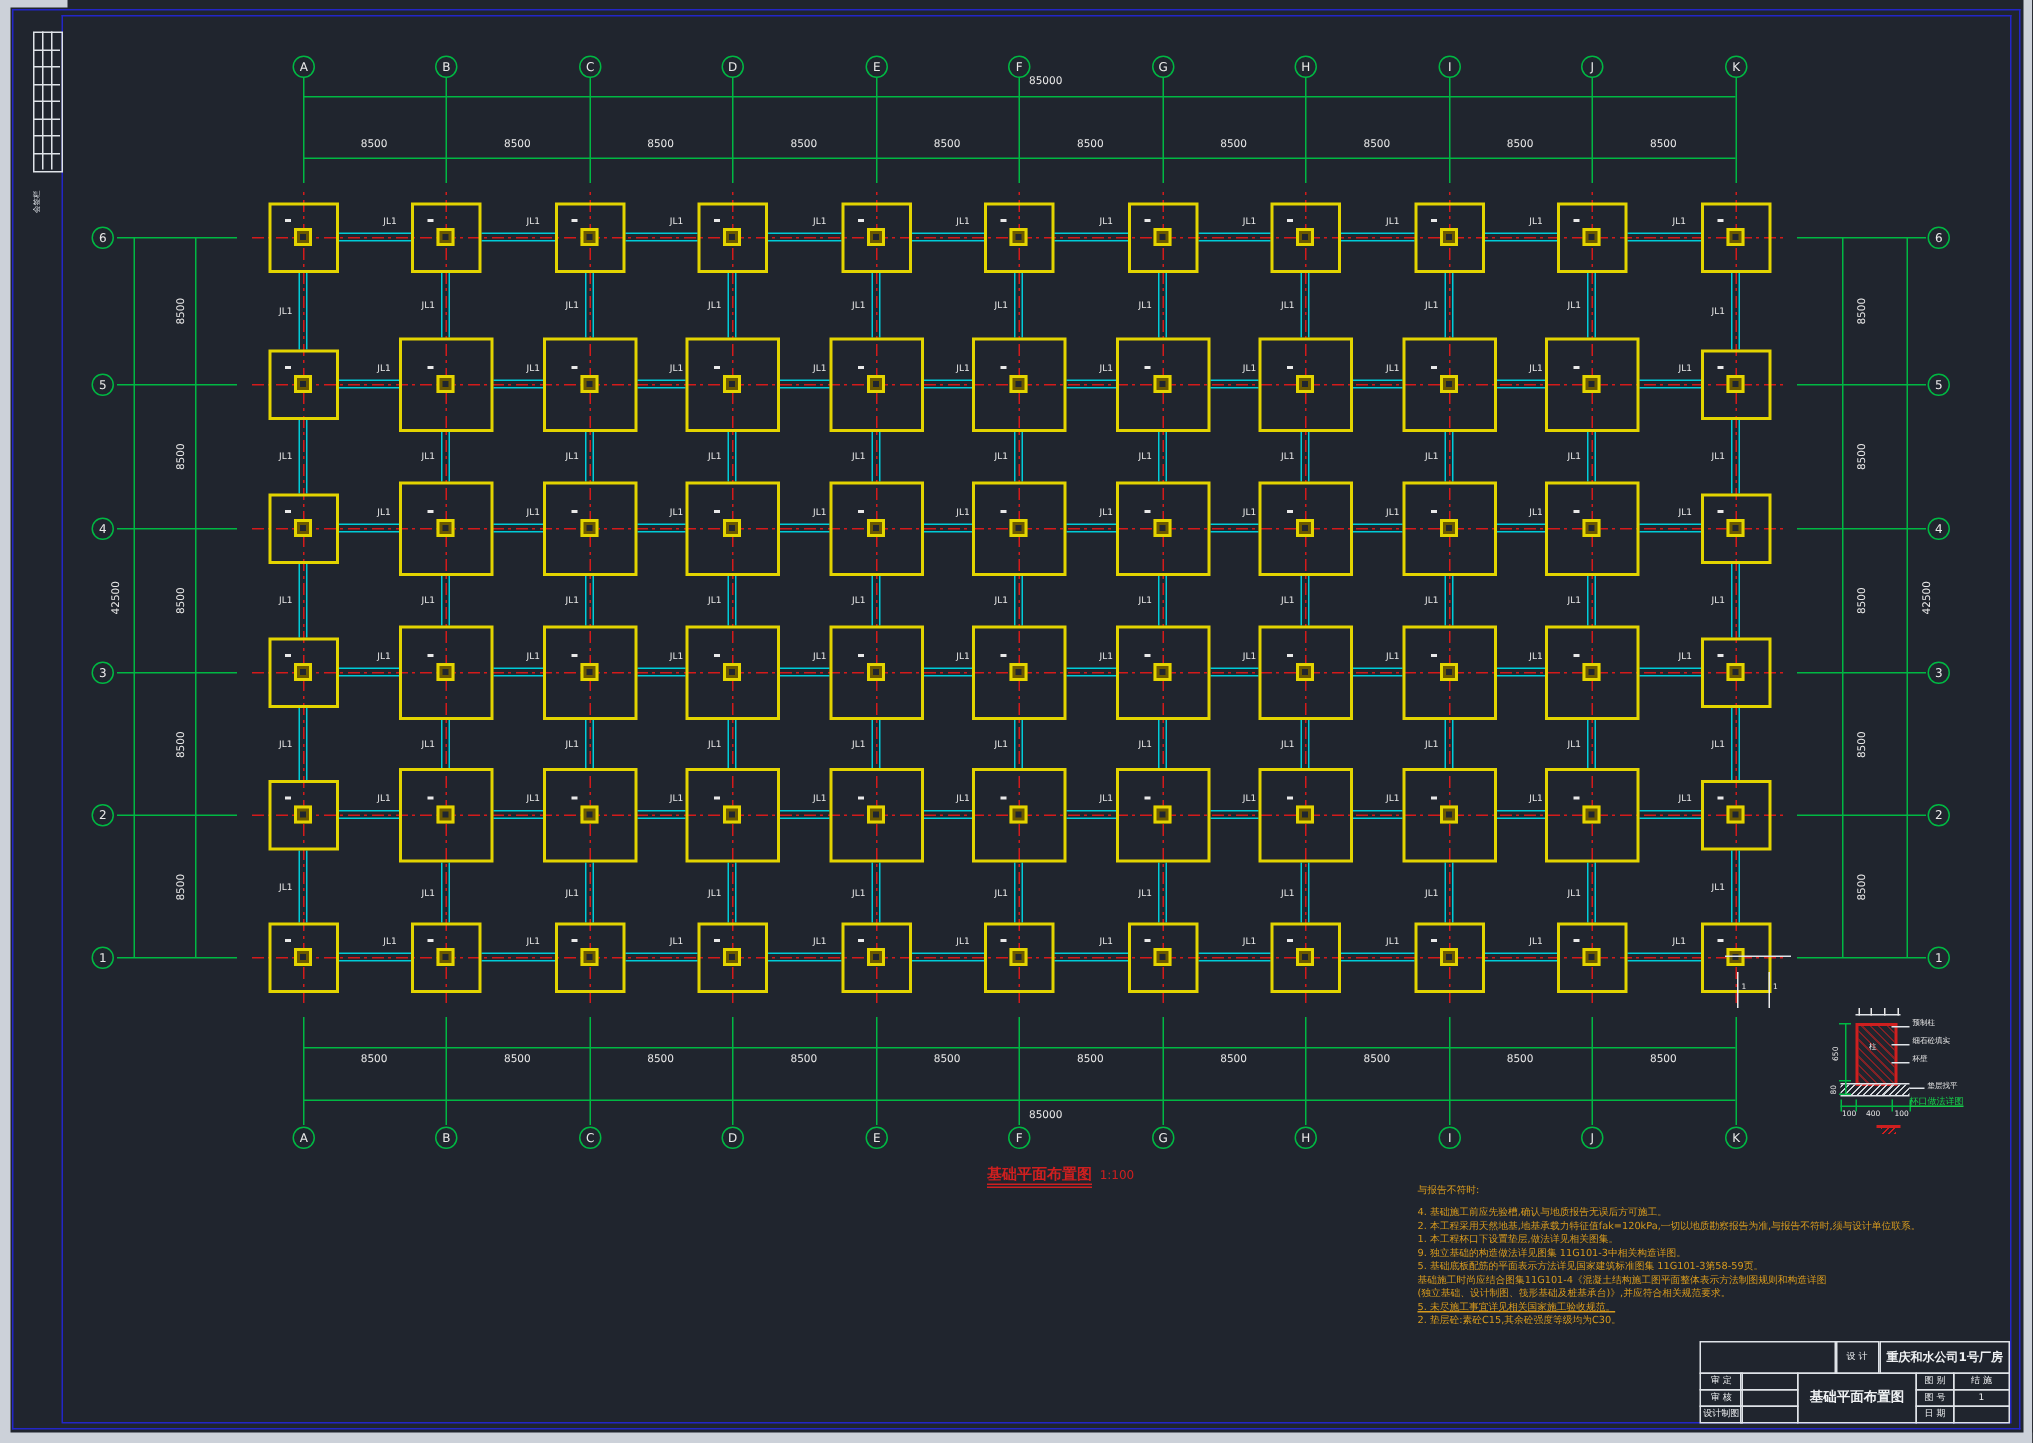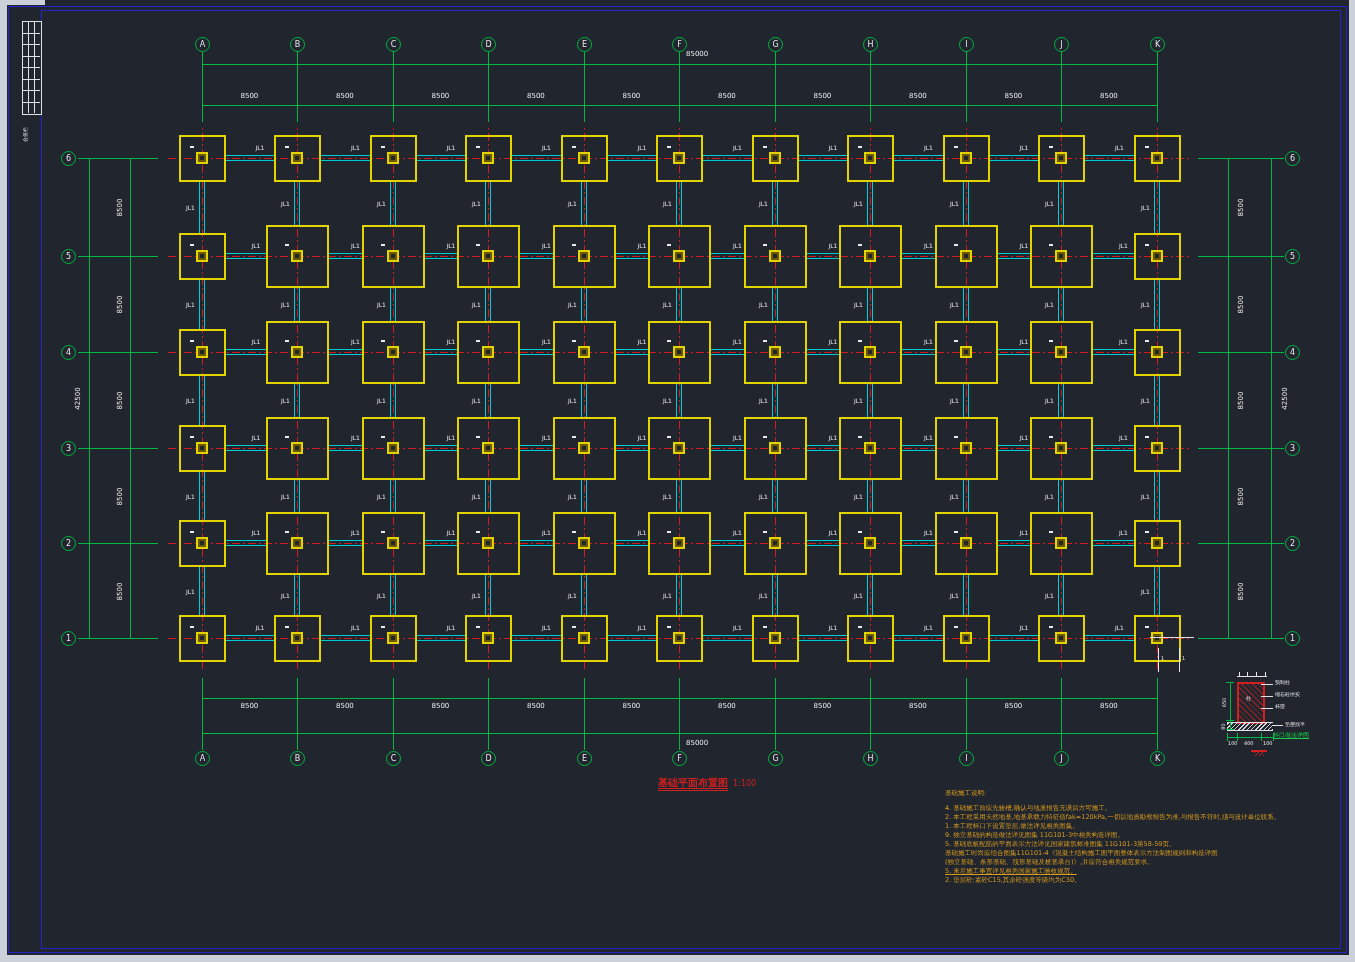--- a/index.html
+++ b/index.html
@@ -708,29 +708,29 @@
       <div class="abs bubble" style="left:61px;top:631px;">1</div>
       <div class="abs bubble" style="left:1285px;top:631px;">1</div>
     </div>
 
   <div class="abs" style="left:658px;top:771px;">
     <span id="plan-title">基础平面布置图</span>
     <span id="plan-scale">1:100</span>
   </div>
 
   <div id="notes" class="abs" style="left:945px;top:789px;width:330px;">
-    <div class="hd">基础施工说明:</div>
+    <div class="hd">与报告不符时:</div>
     <div id="notes-list">
         <div>4. 基础施工前应先验槽,确认与地质报告无误后方可施工。</div>
         <div>2. 本工程采用天然地基,地基承载力特征值fak=120kPa,一切以地质勘察报告为准,与报告不符时,须与设计单位联系。</div>
         <div>1. 本工程杯口下设置垫层,做法详见相关图集。</div>
         <div>9. 独立基础的构造做法详见图集 11G101-3中相关构造详图。</div>
         <div>5. 基础底板配筋的平面表示方法详见国家建筑标准图集 11G101-3第58-59页。</div>
         <div>   基础施工时尚应结合图集11G101-4《混凝土结构施工图平面整体表示方法制图规则和构造详图</div>
-        <div>   (独立基础、条形基础、筏形基础及桩基承台)》,并应符合相关规范要求。</div>
+        <div>   (独立基础、设计制图、筏形基础及桩基承台)》,并应符合相关规范要求。</div>
         <div class="u">5. 未尽施工事宜详见相关国家施工验收规范。</div>
         <div>2. 垫层砼:素砼C15,其余砼强度等级均为C30。</div>
       </div>
   </div>
 
   <div class="abs" style="left:1215px;top:668px;width:130px;height:90px;">
 
     <div class="abs white-h" style="left:22px;top:8px;width:30px;"></div>
     <div class="abs tick" style="left:24px;top:4px;width:1px;height:5px;"></div>
     <div class="abs tick" style="left:32px;top:4px;width:1px;height:5px;"></div>
@@ -772,14 +772,35 @@
     <div class="abs" style="left:36px;top:82px;width:16px;height:2px;background:#cf1f1f;"></div>
     <div class="abs" style="left:39px;top:84px;width:10px;height:4px;background:repeating-linear-gradient(-45deg,#cf1f1f 0 1px,transparent 1px 3px);"></div>
   </div>
 
   <div class="abs white-h" style="left:1150px;top:637px;width:44px;"></div>
   <div class="abs tick" style="left:1158px;top:648px;width:1px;height:24px;"></div>
   <div class="abs tick" style="left:1179px;top:648px;width:1px;height:24px;"></div>
   <div class="abs d-wtxt" style="left:1161px;top:656px;">1</div>
   <div class="abs d-wtxt" style="left:1182px;top:656px;">1</div>
 
+  <div class="abs" style="left:1133px;top:894px;width:205px;height:54px;">
+    <div class="abs tb-cell" style="left:0;top:0;width:90px;height:20px;background:transparent;"></div>
+    <div class="abs tb-cell tb-lab" style="left:90px;top:0;width:28px;height:20px;line-height:20px;">设 计</div>
+    <div class="abs tb-cell tb-proj" style="left:120px;top:0;width:85px;height:20px;line-height:20px;">重庆和水公司1号厂房</div>
+
+    <div class="abs tb-cell tb-lab" style="left:0;top:21px;width:27px;height:10px;">审 定</div>
+    <div class="abs tb-cell" style="left:27px;top:21px;width:37px;height:10px;"></div>
+    <div class="abs tb-cell tb-lab" style="left:0;top:32px;width:27px;height:10px;">审 核</div>
+    <div class="abs tb-cell" style="left:27px;top:32px;width:37px;height:10px;"></div>
+    <div class="abs tb-cell tb-lab" style="left:0;top:43px;width:27px;height:10px;">设计制图</div>
+    <div class="abs tb-cell" style="left:27px;top:43px;width:37px;height:10px;"></div>
+
+    <div class="abs tb-cell tb-big" style="left:65px;top:21px;width:78px;height:32px;line-height:32px;">基础平面布置图</div>
+
+    <div class="abs tb-cell tb-lab" style="left:144px;top:21px;width:24px;height:10px;">图 别</div>
+    <div class="abs tb-cell tb-lab" style="left:169px;top:21px;width:36px;height:10px;">结 施</div>
+    <div class="abs tb-cell tb-lab" style="left:144px;top:32px;width:24px;height:10px;">图 号</div>
+    <div class="abs tb-cell tb-lab" style="left:169px;top:32px;width:36px;height:10px;">1</div>
+    <div class="abs tb-cell tb-lab" style="left:144px;top:43px;width:24px;height:10px;">日 期</div>
+    <div class="abs tb-cell tb-lab" style="left:169px;top:43px;width:36px;height:10px;"></div>
+  </div>
 
 </div>
 
 </body></html>

